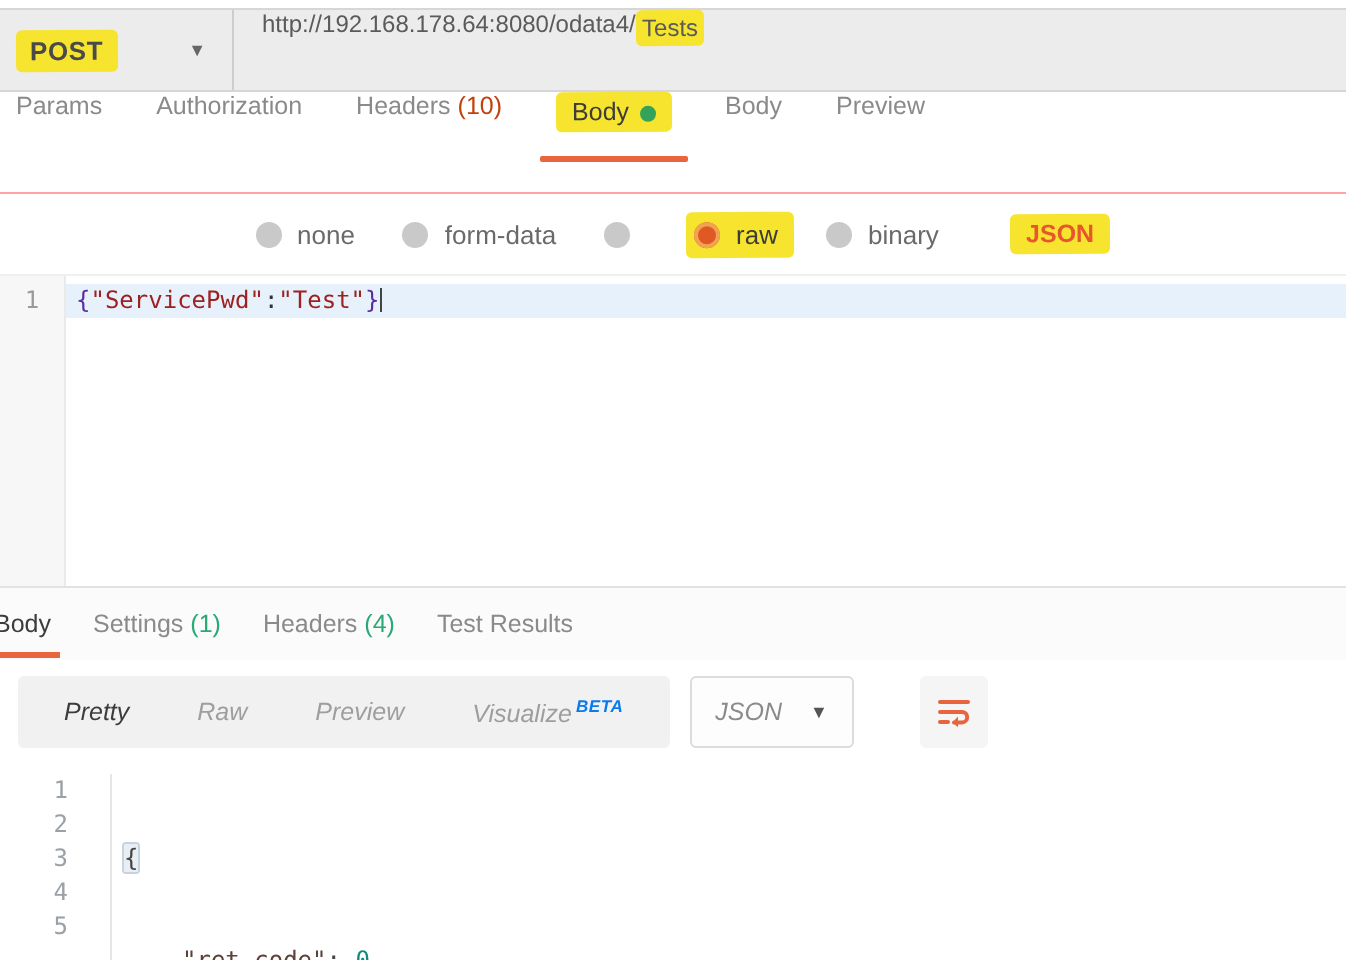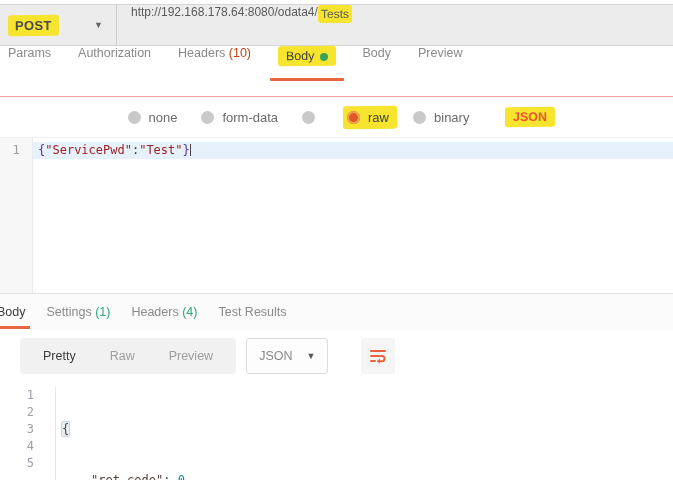--- a/index.html
+++ b/index.html
@@ -82,21 +82,21 @@
   .res-tab { margin-right:21px; position:relative; cursor:pointer; white-space:nowrap; }
   .res-tab:first-child { margin-left:-3px; }
   .res-tab .count { color:#2aa875; }
   .res-tab.active { color:#3c3c3c; }
   .res-tab.active::after {
     content:""; position:absolute; left:-8px; right:-4px; bottom:-10px;
     height:3px; background:#e8663d;
   }
 
   
-  .res-toolbar { height:52px; display:flex; align-items:center; padding-left:20px; }
+  .res-toolbar { height:52px; display:flex; align-items:center; padding-left:9px;font-style:italic; }
   .view-group {
     display:flex; align-items:center; height:36px; background:#f1f1f1;
     border-radius:3px; font-size:12.5px; color:#9e9e9e; padding:0 6px;
   }
   .view-item { padding:0 17px; cursor:pointer; white-space:nowrap; }
   .view-item.active { color:#3c3c3c; }
   .res-lang {
     margin-left:10px; height:36px; display:flex; align-items:center;
     border:1px solid #dcdcdc; border-radius:3px; padding:0 12px;
     background:#fdfdfd; color:#8a8a8a; font-size:12.5px; cursor:pointer;
@@ -184,20 +184,21 @@
   <div class="res-tab"><span>Settings</span> <span class="count">(1)</span></div>
   <div class="res-tab"><span>Headers</span> <span class="count">(4)</span></div>
   <div class="res-tab"><span>Test Results</span></div>
 </div>
 
 <div class="res-toolbar">
   <div class="view-group">
     <div class="view-item active"><span>Pretty</span></div>
     <div class="view-item"><span>Raw</span></div>
     <div class="view-item"><span>Preview</span></div>
+    <div class="view-item"><span>Visualize</span><span class="beta-sup">BETA</span></div>
   </div>
   <div class="res-lang">
     <span>JSON</span>
     <span class="caret">▼</span>
   </div>
   <div class="wrap-btn">
     <svg width="18" height="16" viewBox="0 0 18 16">
       <g stroke="#e8643f" stroke-width="2" fill="none" stroke-linecap="round">
         <path d="M2 3 H16"></path>
         <path d="M2 8 H13 a2.6 2.6 0 0 1 0 5.2 H9"></path>

